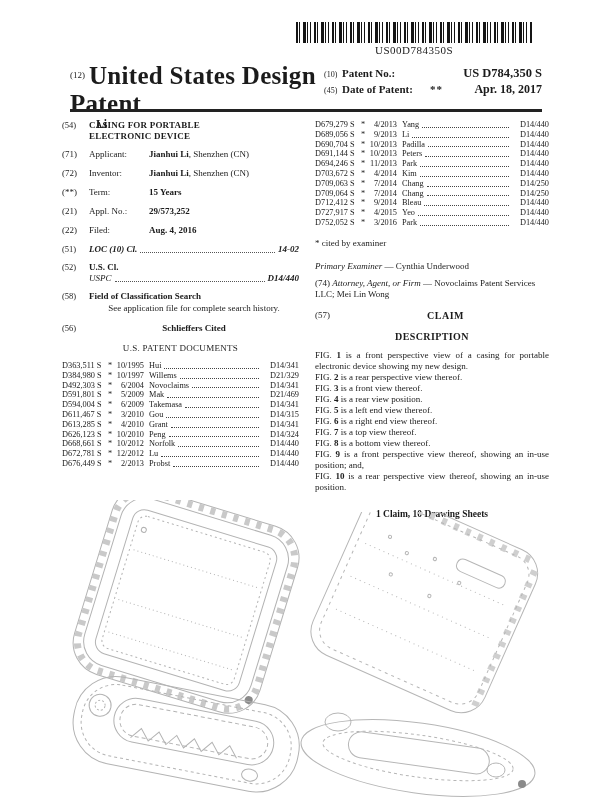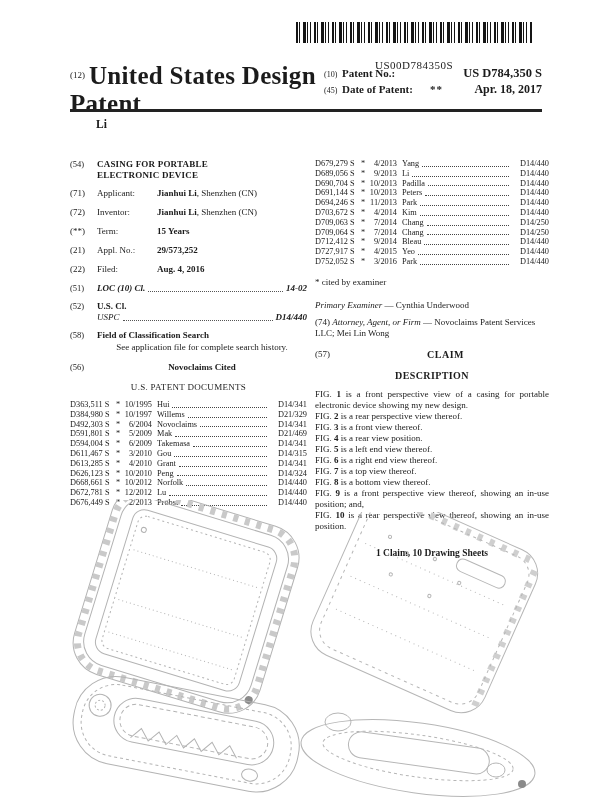--- a/index.html
+++ b/index.html
@@ -10,40 +10,40 @@
   }
   
   .barcode-wrap{position:absolute;left:296px;top:22px;width:236px;}
   .barcode{
     height:21px;
     background:repeating-linear-gradient(90deg,
       #151515 0 2px,#fff 2px 3px,#151515 3px 4px,#fff 4px 7px,
       #151515 7px 10px,#fff 10px 11px,#151515 11px 12px,#fff 12px 14px,
       #151515 14px 15px,#fff 15px 18px);
   }
-  .barcode-text{text-align:center;font-size:11px;letter-spacing:.5px;margin-top:16px;}
+  .barcode-text{text-align:center;font-size:11px;letter-spacing:.5px;margin-top:1px;}
   
   .header{position:absolute;left:70px;top:62px;width:472px;display:flex;}
   .hdr-left{flex:1;}
   .hdr-code{font-size:9px;vertical-align:6px;}
   .hdr-title{font-size:25px;font-weight:bold;letter-spacing:.3px;font-family:Liberation Serif, serif;}
   .hdr-surname{font-size:11.5px;font-weight:bold;margin-left:26px;margin-top:0px;}
   .hdr-right{width:218px;font-size:11px;padding-top:4px;}
   .hdr-row{display:flex;line-height:14px;}
   .hdr-row .code{font-size:8px;padding-top:2px;width:18px;}
   .hdr-row .lbl{font-weight:bold;width:88px;}
   .hdr-row .stars{font-weight:bold;width:16px;letter-spacing:1px;}
   .hdr-row .val{font-weight:bold;font-size:12.5px;flex:1;text-align:right;}
   .hdr-row .val2{font-weight:bold;font-size:12px;flex:1;text-align:right;}
   .header-rule{position:absolute;left:70px;top:109px;width:472px;border-top:3px solid #222;}
   
   .columns{
-    position:absolute;left:70px;top:120px;width:487px;
-    display:grid;grid-template-columns:237px 234px;column-gap:8px;
-    font-size:9px;line-height:11px;margin-top:39px;
+    position:absolute;left:62px;top:120px;width:487px;
+    display:grid;grid-template-columns:237px 234px;column-gap:16px;
+    font-size:9px;line-height:11px;
   }
   .sec{display:grid;grid-template-columns:27px 1fr;margin-bottom:7px;}
   .sec .code{font-size:8.5px;}
   .bold{font-weight:bold;}
   .italic{font-style:italic;}
   .title-cell{font-weight:bold;max-width:172px;letter-spacing:.2px;}
   .bib{display:grid;grid-template-columns:27px 60px 1fr;margin-bottom:8px;}
   .leader-row{display:flex;font-style:italic;}
   .leader{flex:1;border-bottom:1px dotted #555;margin:0 3px 2px 3px;}
   .fcs-block{text-align:right;}
@@ -178,21 +178,21 @@
 
           <div></div>
               <div></div>
             </div>
           <div class="note">See application file for complete search history.</div>
         </span>
       </div>
 
       <div class="sec" style="margin-top:9px;margin-bottom:0;">
         <span class="code">(56)</span>
-        <span class="refhead">Novoclaims Cited</span>
+        <span class="refhead">Schlieffers Cited</span>
       </div>
       <div class="refsub">U.S. PATENT DOCUMENTS</div>
 
       <div class="ref-table">
 
       <div class="ref-row">
           <span class="ref-no">D363,511 S</span>
           <span class="ref-star">*</span>
           <span class="ref-date">10/1995</span>
           <span class="ref-name">Hui</span>

